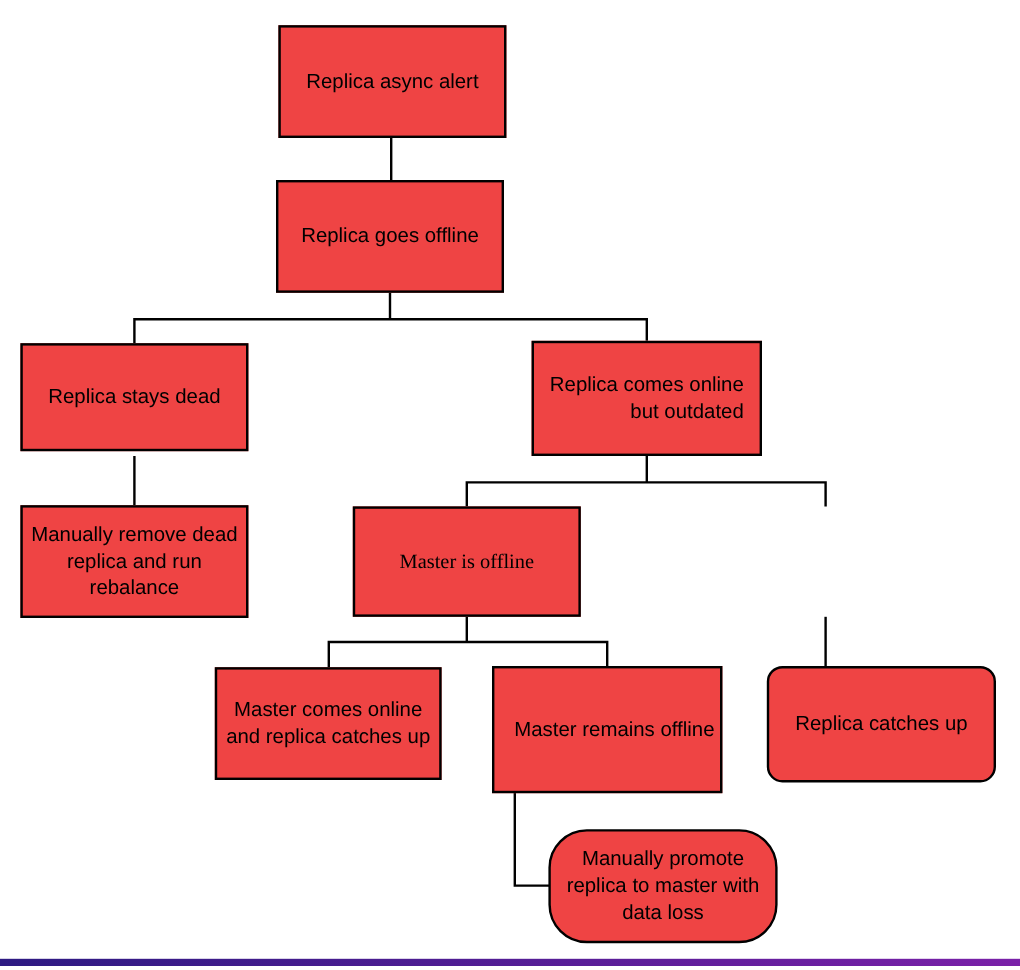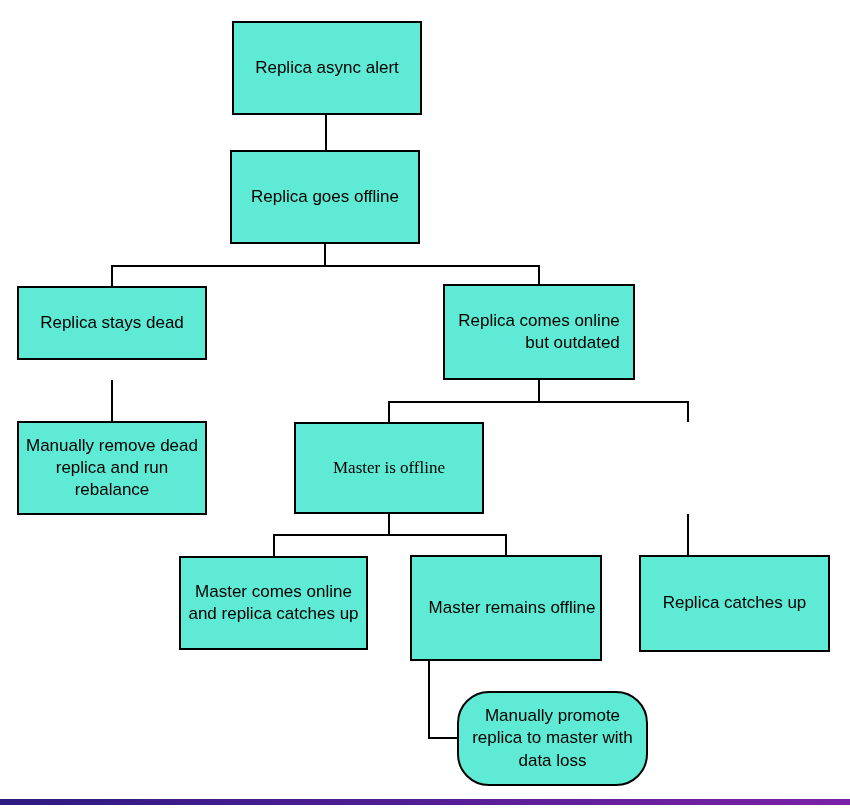--- a/index.html
+++ b/index.html
@@ -24,21 +24,21 @@
   }
   .edges path {
     fill: none;
     stroke: #000000;
     stroke-width: 2;
   }
   .node {
     position: absolute;
     box-sizing: border-box;
     border: 2px solid #000000;
-    background: #5eead4;
+    background: #ef4444;
     display: flex;
     align-items: center;
     justify-content: center;
     text-align: center;
     color: #000000;
     font-size: 17px;
     line-height: 1.3;
     padding: 2px 4px;
   }
   .node span {
@@ -69,21 +69,21 @@
   </svg>
 
   <div class="node" style="left:232px; top:21px;  width:190px; height:94px;">
     <span>Replica async alert</span>
   </div>
 
   <div class="node" style="left:230px; top:150px; width:190px; height:94px;">
     <span>Replica goes offline</span>
   </div>
 
-  <div class="node" style="left:17px;  top:286px; width:190px; height:74px;">
+  <div class="node" style="left:17px;  top:286px; width:190px; height:90px;">
     <span>Replica stays dead</span>
   </div>
 
   <div class="node" style="left:443px; top:284px; width:192px; height:96px;text-align:right;">
     <span>Replica comes online
 but outdated</span>
   </div>
 
   <div class="node" style="left:17px;  top:421px; width:190px; height:94px;">
     <span>Manually remove dead
@@ -98,21 +98,21 @@
 
   <div class="node" style="left:179px; top:556px; width:189px; height:94px;">
     <span>Master comes online
 and replica catches up</span>
   </div>
 
   <div class="node" style="left:410px; top:555px; width:192px; height:106px;padding-left:16px;">
     <span>Master remains offline</span>
   </div>
 
-  <div class="node" style="left:639px; top:555px; width:191px; height:97px;">
+  <div class="node" style="left:639px; top:555px; width:191px; height:97px;border-radius:13px;">
     <span>Replica catches up</span>
   </div>
 
   <div class="node" style="left:457px; top:691px; width:191px; height:95px;border-radius:32px;">
     <span>Manually promote
 replica to master with
 data loss</span>
   </div>
 
   <div class="bottom-bar"></div>

